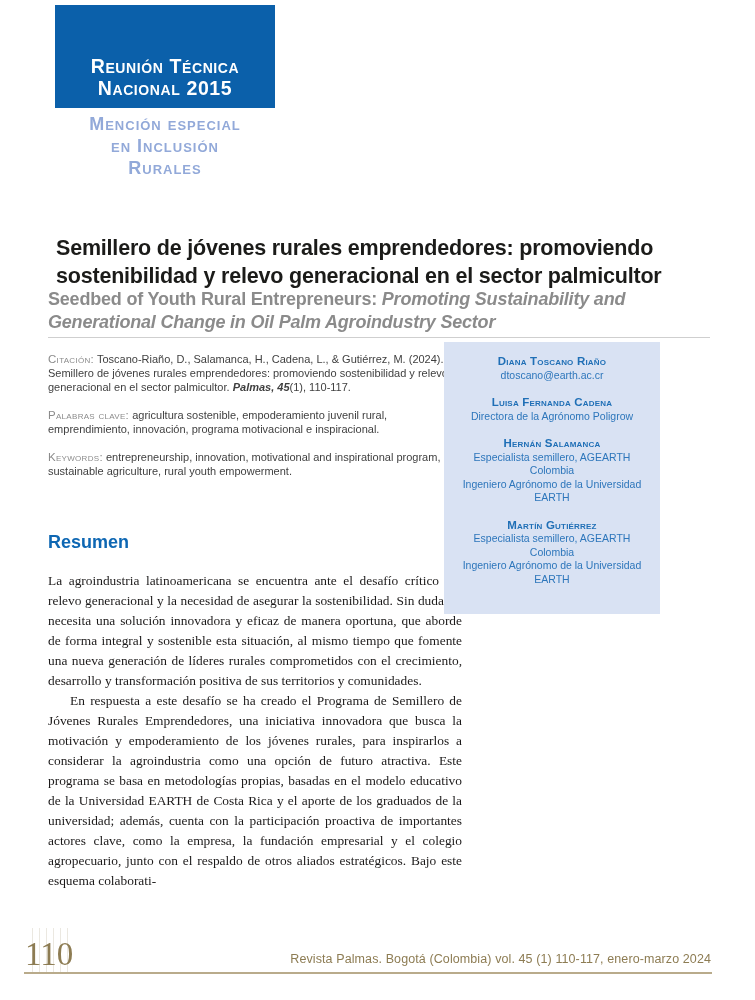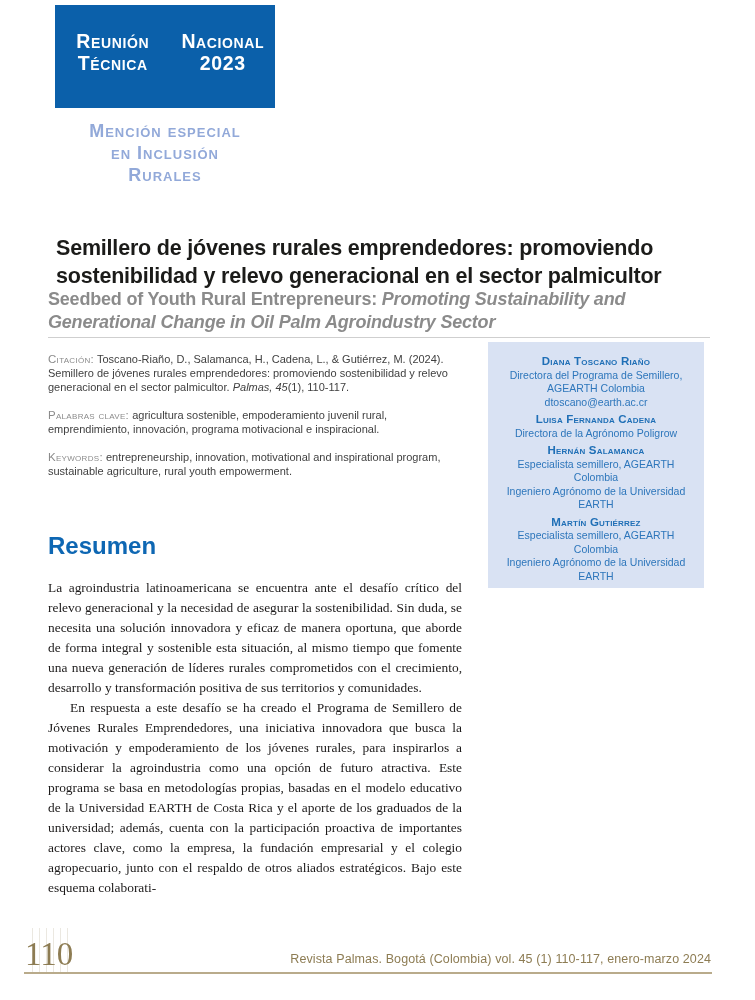--- a/index.html
+++ b/index.html
@@ -7,29 +7,29 @@
     position:relative;
     width:755px;height:1000px;
     background:#ffffff;
     font-family:"Liberation Sans",sans-serif;
     overflow:hidden;
   }
   
   .banner{
     position:absolute;left:55px;top:5px;width:220px;height:103px;
     background:#0b60aa;color:#ffffff;
-    display:flex;flex-direction:row;justify-content:flex-end;align-items:center;
+    display:flex;flex-direction:column;justify-content:flex-end;align-items:center;
     padding-bottom:9px;box-sizing:border-box;
   }
   .banner-line{
     font-variant:small-caps;font-weight:bold;font-size:19.5px;line-height:22px;
     letter-spacing:0.6px;text-align:center;
   }
   .mention{
-    position:absolute;left:55px;top:120px;width:220px;
+    position:absolute;left:55px;top:113px;width:220px;
     text-align:center;color:#92a9d9;font-weight:bold;
     font-variant:small-caps;font-size:18px;line-height:22px;letter-spacing:1px;
   }
   .mention span{display:block;}
   
   .article-title{
     position:absolute;left:48px;top:226px;width:645px;margin:8px;
     font-size:21.5px;line-height:28px;font-weight:bold;color:#1b1b19;
     letter-spacing:-0.2px;
   }
@@ -45,39 +45,39 @@
   }
   
   .left-col{position:absolute;left:48px;top:352px;width:414px;}
   .meta{
     margin:0 0 14px 0;font-size:11px;line-height:14px;color:#3f3f3f;
     text-align:left;
   }
   .meta .label{
     font-variant:small-caps;color:#8b8b8b;font-size:11.5px;letter-spacing:0.3px;
   }
-  .meta em{font-style:italic;}
+  .meta em{font-style:italic;font-weight:bold;}
   
   .authors{
-    position:absolute;left:488px;top:342px;width:216px;min-height:238px;
-    background:#d9e2f3;box-sizing:border-box;padding:13px 9px 5px 9px;
+    position:absolute;left:444px;top:342px;width:216px;min-height:238px;
+    background:#d9e2f3;box-sizing:border-box;padding:13px 9px 28px 9px;
     text-align:center;color:#2d76bb;
     font-size:10.5px;line-height:13.5px;
   }
   .author-name{
     font-variant:small-caps;font-weight:bold;font-size:11.5px;color:#1f6fb6;
-    margin-top:4px;letter-spacing:0.2px;
+    margin-top:14px;letter-spacing:0.2px;
   }
   .author-entry:first-child .author-name{margin-top:0;}
   .author-detail{margin:0;}
   .author-email{color:#2d76bb;text-decoration:none;display:block;}
   
   .abstract-heading{
     margin:54px 0 18px 0;
-    font-size:24px;font-weight:bold;color:#0e67b3;
+    font-size:18px;font-weight:bold;color:#0e67b3;
   }
   .body-par{
     margin:0;font-family:"Liberation Serif",serif;
     font-size:13.4px;line-height:20px;color:#1c1a1a;text-align:justify;
   }
   .body-par.indent{text-indent:22px;}
   
   .footer-rule{
     position:absolute;left:24px;top:972px;width:688px;height:2px;
     background:#b9ab8b;border:none;margin:0;
@@ -97,21 +97,21 @@
     font-size:12.5px;color:#8d7c53;letter-spacing:0.1px;
   }
 </style>
 </head>
 <body>
 
 <div class="page">
 
   <div class="banner">
     <div class="banner-line">Reunión Técnica</div>
-    <div class="banner-line">Nacional 2023</div>
+    <div class="banner-line">Nacional 2015</div>
   </div>
   <div class="mention">
     <span>Mención especial</span>
     <span>en Inclusión</span>
     <span>Rurales</span>
   </div>
 
   <h1 class="article-title">Semillero de jóvenes rurales emprendedores: promoviendo sostenibilidad y relevo generacional en el sector palmicultor</h1>
   <h2 class="article-subtitle"><span>Seedbed of Youth Rural Entrepreneurs: </span><em>Promoting Sustainability and Generational Change in Oil Palm Agroindustry Sector</em></h2>
 
@@ -127,21 +127,20 @@
 
     <h3 class="abstract-heading">Resumen</h3>
 
     <p class="body-par">La agroindustria latinoamericana se encuentra ante el desafío crítico del relevo generacional y la necesidad de asegurar la sostenibilidad. Sin duda, se necesita una solución innovadora y eficaz de manera oportuna, que aborde de forma integral y sostenible esta situación, al mismo tiempo que fomente una nueva generación de líderes rurales comprometidos con el crecimiento, desarrollo y transformación positiva de sus territorios y comunidades.</p>
     <p class="body-par indent">En respuesta a este desafío se ha creado el Programa de Semillero de Jóvenes Rurales Emprendedores, una iniciativa innovadora que busca la motivación y empoderamiento de los jóvenes rurales, para inspirarlos a considerar la agroindustria como una opción de futuro atractiva. Este programa se basa en metodologías propias, basadas en el modelo educativo de la Universidad EARTH de Costa Rica y el aporte de los graduados de la universidad; además, cuenta con la participación proactiva de importantes actores clave, como la empresa, la fundación empresarial y el colegio agropecuario, junto con el respaldo de otros aliados estratégicos. Bajo este esquema colaborati-</p>
   </div>
 
   <aside class="authors">
     <div class="author-entry">
       <div class="author-name">Diana Toscano Riaño</div>
-      <div class="author-detail">Directora del Programa de Semillero, AGEARTH Colombia</div>
       <a class="author-email" href="#">dtoscano@earth.ac.cr</a>
     </div>
     <div class="author-entry">
       <div class="author-name">Luisa Fernanda Cadena</div>
       <div class="author-detail">Directora de la Agrónomo Poligrow</div>
     </div>
     <div class="author-entry">
       <div class="author-name">Hernán Salamanca</div>
       <div class="author-detail">Especialista semillero, AGEARTH Colombia</div>
       <div class="author-detail">Ingeniero Agrónomo de la Universidad EARTH</div>

